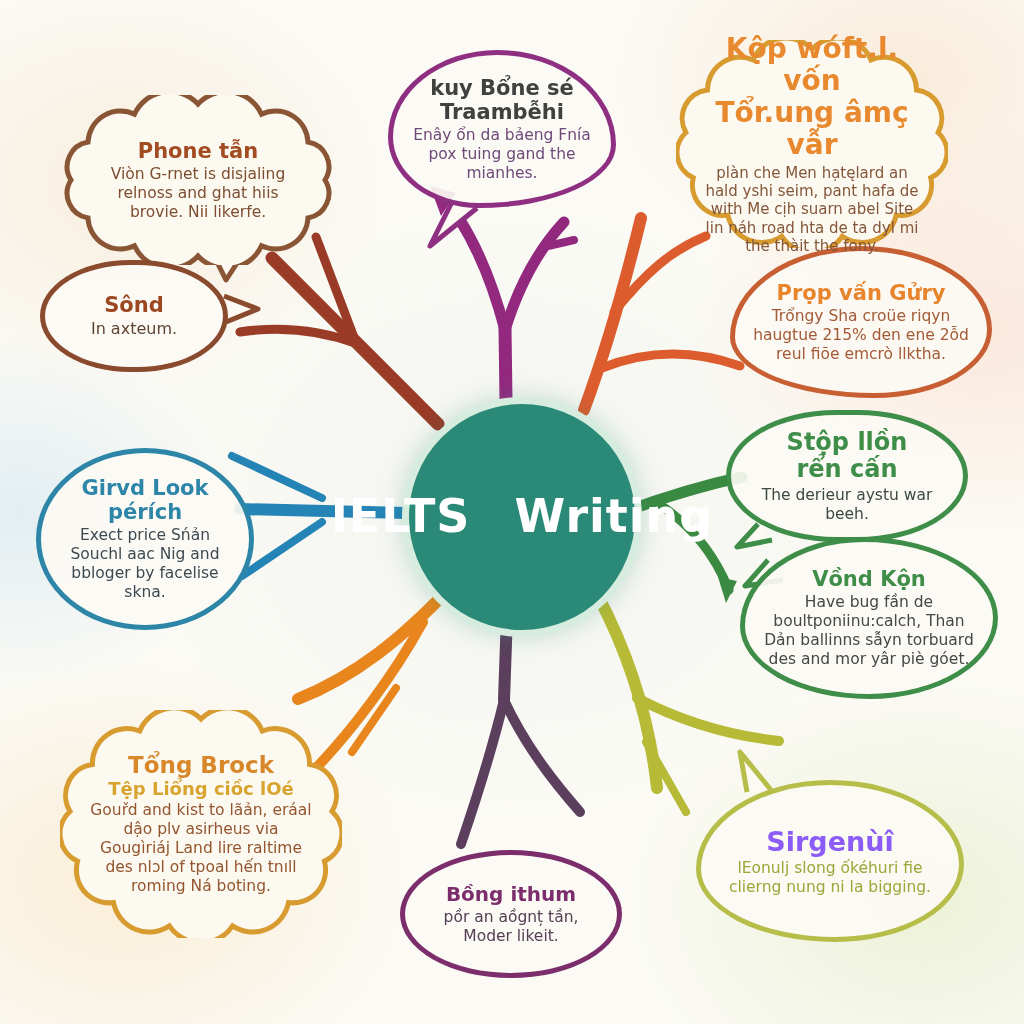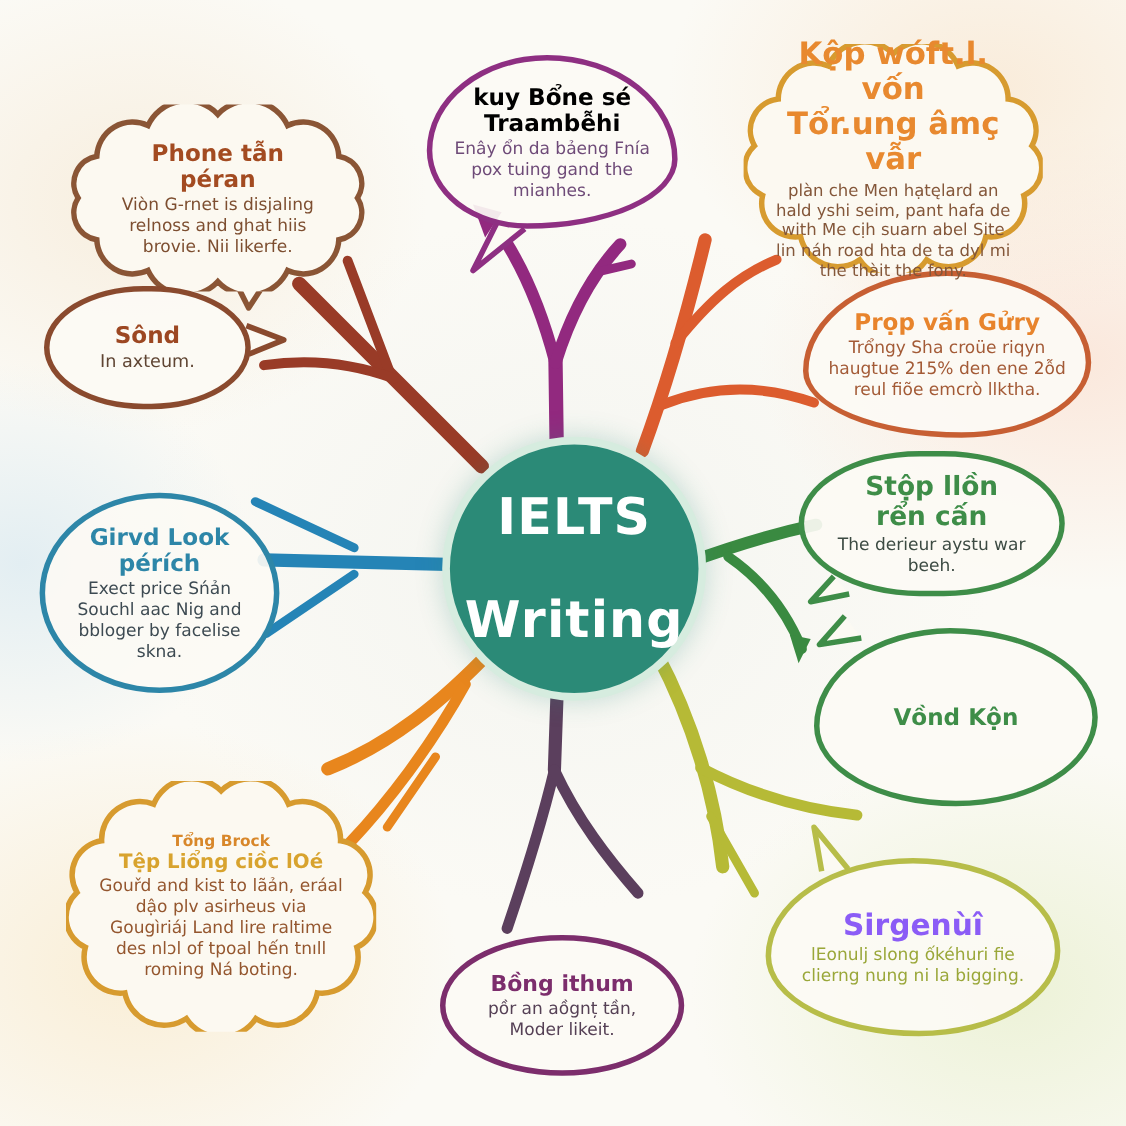--- a/index.html
+++ b/index.html
@@ -24,52 +24,52 @@
   .bubble .title{font-weight:bold;line-height:1.15;}
   .bubble .body{line-height:1.22;margin-top:2px;}
   .bubble.cloud{border:none;background:transparent;padding:0;}
   .bubble.cloud > svg{position:absolute;left:0;top:0;}
   .bubble.cloud .txt{position:relative;z-index:1;padding:22px 30px;}
 
   #b-phone{left:62px;top:95px;width:272px;height:170px;color:#7d4e30;font-size:15.5px;}
   #b-phone .title{color:#a34b21;font-size:21px;}
   #b-kuy{left:388px;top:50px;width:228px;height:158px;border:5px solid #8e2f82;
          border-radius:48% 52% 60% 40% / 55% 60% 40% 45%;color:#6e4a78;font-size:15.5px;}
-  #b-kuy .title{color:#000000;font-size:21px;}
+  #b-kuy .title{color:#404040;font-size:21px;}
   #b-kop{left:676px;top:40px;width:272px;height:208px;color:#84573a;font-size:15px;}
   #b-kop .title{color:#e8892f;font-size:28px;}
   #b-kop .txt{padding:16px 24px;}
   #b-prop{left:730px;top:246px;width:262px;height:152px;border:5px solid #c75f33;
           border-radius:50% 50% 45% 55% / 60% 55% 45% 40%;color:#a35a36;font-size:15.5px;}
   #b-prop .title{color:#e8842c;font-size:21px;}
   #b-stop{left:726px;top:410px;width:242px;height:132px;border:5px solid #3e8d48;
           border-radius:50% / 55%;color:#3c4a42;font-size:15.5px;}
   #b-stop .title{color:#3e8d48;font-size:24px;}
-  #b-vond{left:740px;top:571px;width:258px;height:162px;border:5px solid #3e8d48;
+  #b-vond{left:740px;top:537px;width:258px;height:162px;border:5px solid #3e8d48;
           border-radius:48% 52% 50% 50% / 55% 50% 50% 45%;color:#474747;font-size:15.5px;align-items:center;}
   #b-vond .title{color:#3e8d48;font-size:21px;}
   #b-sond{left:40px;top:260px;width:188px;height:112px;border:5px solid #8a4a2e;
           border-radius:50% / 52%;color:#5f4432;font-size:16px;}
   #b-sond .title{color:#9c4722;font-size:21px;}
   #b-girvd{left:36px;top:448px;width:218px;height:182px;border:5px solid #2d86a8;
            border-radius:50%;color:#3d4a52;font-size:15.5px;}
   #b-girvd .title{color:#2d86a8;font-size:21px;}
   #b-tong{left:60px;top:710px;width:282px;height:228px;color:#94562e;font-size:15.5px;}
-  #b-tong .title{color:#d8872a;font-size:14px;}
+  #b-tong .title{color:#d8872a;font-size:23px;}
   #b-tong .subtitle{color:#d8a32e;font-size:18px;font-weight:bold;}
   #b-bong{left:400px;top:850px;width:222px;height:128px;border:5px solid #7c2d6c;
           border-radius:50% / 50%;color:#554055;font-size:15.5px;}
   #b-bong .title{color:#7c2d6c;font-size:20px;}
   #b-sirg{left:696px;top:780px;width:268px;height:162px;border:5px solid #b7bd49;
           border-radius:50% 50% 48% 52% / 55% 52% 48% 45%;color:#9aa739;font-size:15.5px;}
   #b-sirg .title{color:#8b5cf6;font-size:27px;}
 
   #center{
     position:absolute;left:402px;top:397px;width:226px;height:226px;border-radius:50%;
-    background:#2b8a77;border:7px solid #d6ecdf;display:flex;flex-direction:column;
+    background:#2b8a77;border:7px solid #d6ecdf;display:flex;flex-direction:row;
     align-items:center;justify-content:center;text-align:center;
     box-shadow:0 0 24px rgba(43,138,119,.25);
     gap:44px;
   }
   #center .line{color:#ffffff;font-weight:bold;font-size:46px;line-height:1.08;letter-spacing:1px;}
 </style>
 </head>
 <body>
 
 <div id="canvas">
@@ -126,21 +126,20 @@
       <path d="M747 792 L740 752 L771 790" stroke="#b7bd49"></path>
     </g>
   </svg>
 
   <div class="bubble cloud" id="b-phone">
     <svg width="272" height="170" viewBox="0 0 272 170">
       <path fill="#fcf9f1" stroke="#8a5535" stroke-width="5" d="M136.0 9.0 A38.6 38.6 0 0 1 199.5 19.2 A32.5 32.5 0 0 1 246.0 47.0 A25.0 25.0 0 0 1 263.0 85.0 A25.0 25.0 0 0 1 246.0 123.0 A32.5 32.5 0 0 1 199.5 150.8 A38.6 38.6 0 0 1 136.0 161.0 A38.6 38.6 0 0 1 72.5 150.8 A32.5 32.5 0 0 1 26.0 123.0 A25.0 25.0 0 0 1 9.0 85.0 A25.0 25.0 0 0 1 26.0 47.0 A32.5 32.5 0 0 1 72.5 19.2 A38.6 38.6 0 0 1 136.0 9.0 Z"></path>
     </svg>
     <div class="txt">
       <div class="title">Phone tẫn</div>
-      <div class="title">péran</div>
       <div class="body">Viòn G-rnet is disjaling relnoss and ghat hiis brovie. Nii likerfe.</div>
     </div>
   </div>
 
   <div class="bubble" id="b-kuy">
     <div class="title">kuy Bổne sé</div>
     <div class="title">Traambễhi</div>
     <div class="body">Enây ổn da bảeng Fnía pox tuing gand the mianhes.</div>
   </div>
 
@@ -161,20 +160,21 @@
   </div>
 
   <div class="bubble" id="b-stop">
     <div class="title">Stộp llồn</div>
     <div class="title">rển cấn</div>
     <div class="body">The derieur aystu war beeh.</div>
   </div>
 
   <div class="bubble" id="b-vond">
     <div class="title">Vồnd Kộn</div>
+    <div class="body">Have bug fần de boultponiinu:calch, Than Dản ballinns sẫyn torbuard des and mor yâr piè góet.</div>
   </div>
 
   <div class="bubble" id="b-sond">
     <div class="title">Sônd</div>
     <div class="body">In axteum.</div>
   </div>
 
   <div class="bubble" id="b-girvd">
     <div class="title">Girvd Look</div>
     <div class="title">pérích</div>

